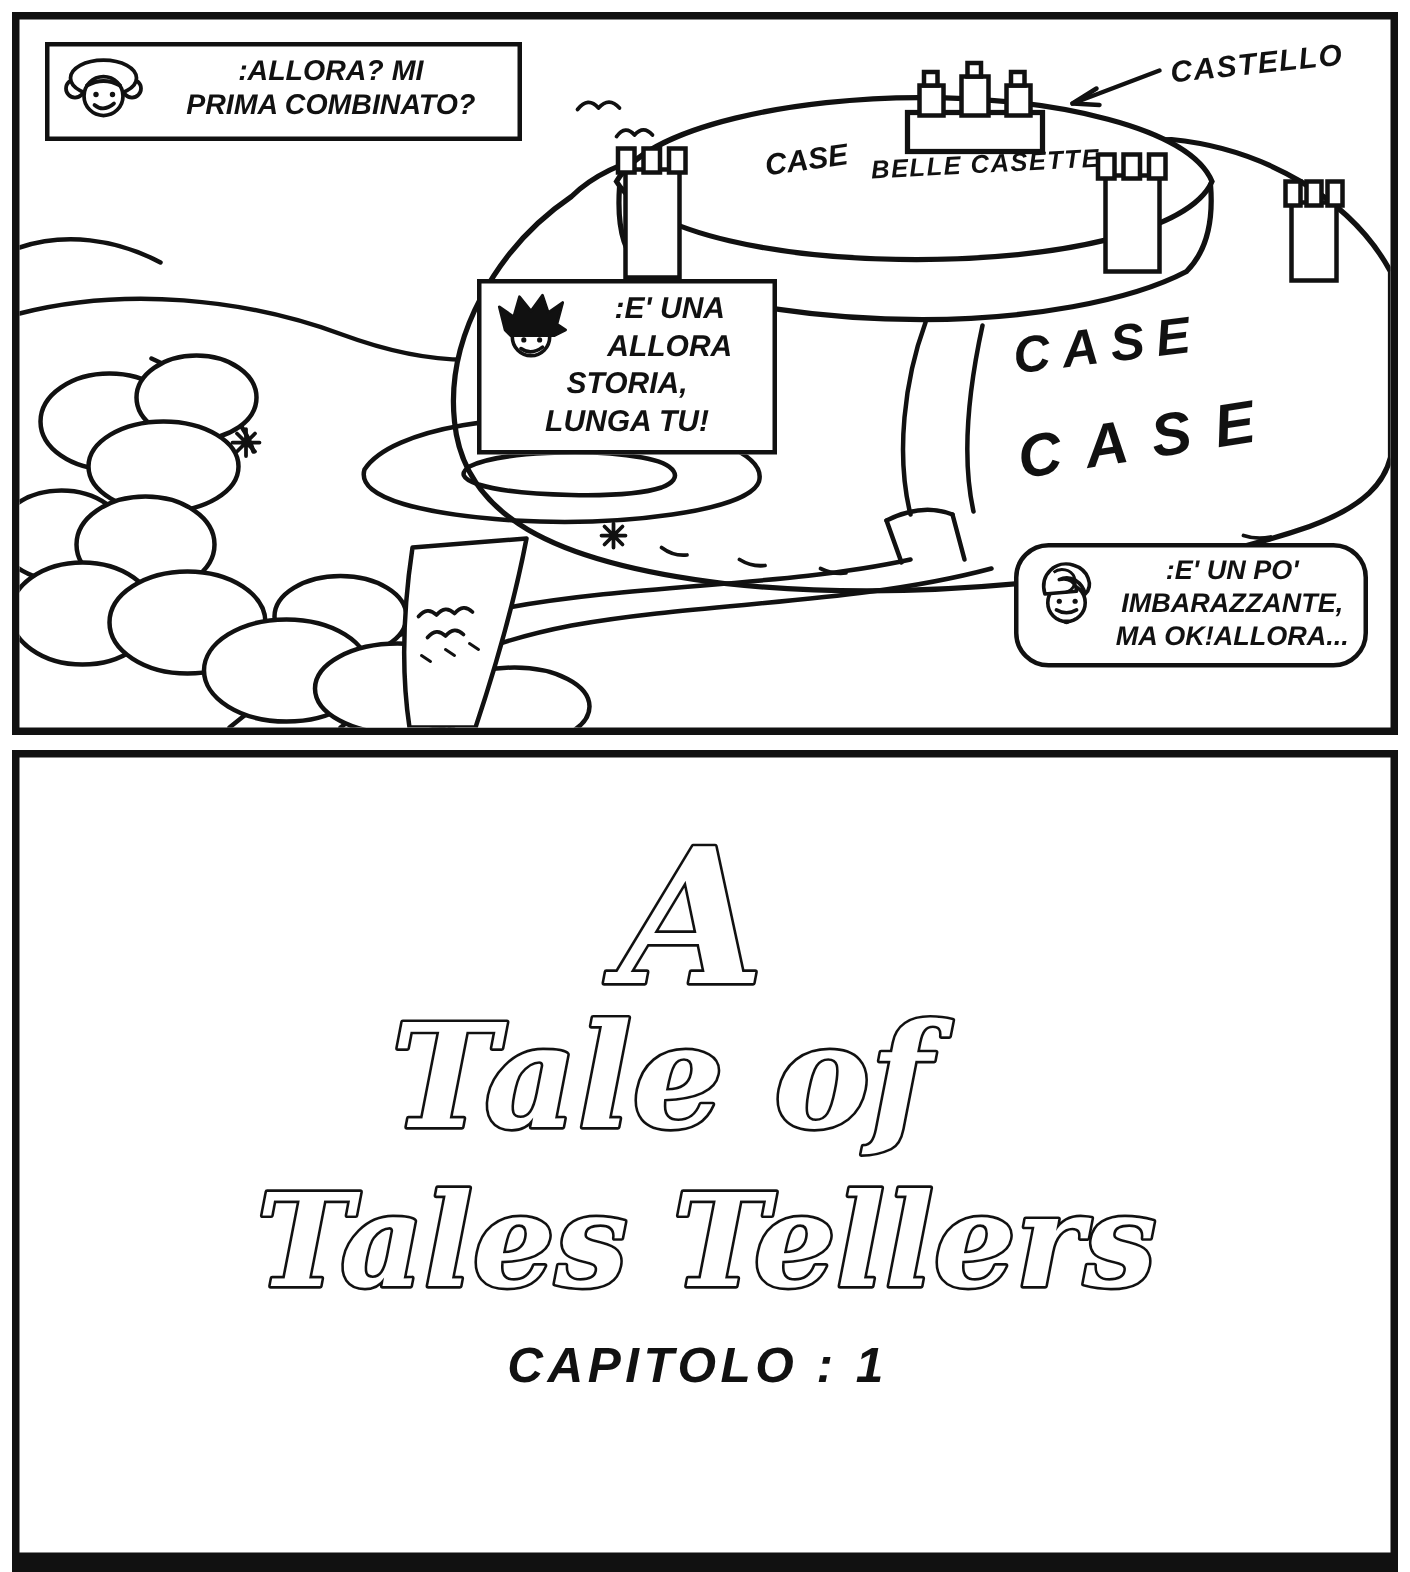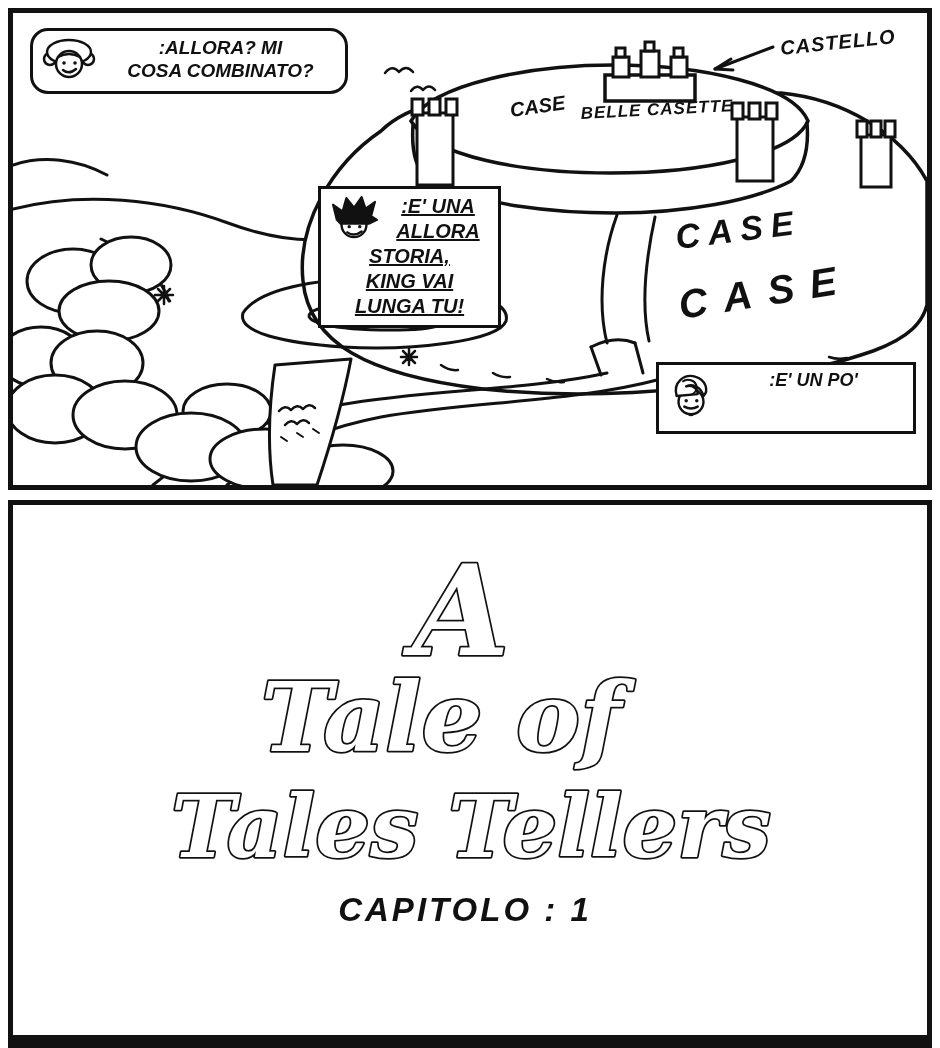--- a/index.html
+++ b/index.html
@@ -13,23 +13,23 @@
   .scene, .title-art { position: absolute; left: 0; top: 0; width: 914px; display: block; }
   .scene { height: 472px; }
   .title-art { height: 529px; }
 
   .hand { font-family: "Liberation Sans", sans-serif; font-style: italic; font-weight: 700; fill: #111; }
 
   .bubble { position: absolute; background: #fff; border: 3px solid #111; color: #111;
             text-align: center; padding: 5px 8px 6px; }
   .bubble .avatar { float: left; margin: 1px 7px 2px 0; }
   .bubble .line { display: block; }
-  .b1 { left: 17px;  top: 15px;  width: 318px; font: italic 700 19px/1.22 "Liberation Sans", sans-serif; border-radius: 18px; }
-  .b2 { left: 305px; top: 173px; width: 183px; font: italic 700 20px/1.25 "Liberation Sans", sans-serif; text-decoration: underline; }
-  .b3 { left: 643px; top: 349px; width: 260px; font: italic 700 18px/1.22 "Liberation Sans", sans-serif; }
+  .b1 { left: 17px;  top: 15px;  width: 318px; font: italic 700 19px/1.22 "Liberation Sans", sans-serif; }
+  .b2 { left: 305px; top: 173px; width: 200px; font: italic 700 20px/1.25 "Liberation Sans", sans-serif; }
+  .b3 { left: 663px; top: 349px; width: 236px; font: italic 700 18px/1.22 "Liberation Sans", sans-serif; border-radius: 23px; }
 
   .title-outline { font-family: "DejaVu Serif", serif; font-style: italic; font-weight: 700;
                    fill: #fff; stroke: #111; stroke-width: 3.5; paint-order: stroke;
                    stroke-linejoin: round; }
   .chapter { font-family: "Liberation Sans", sans-serif; font-style: italic; font-weight: 700; fill: #111; }
 </style>
 </head>
 <body>
 
 <div class="page">
@@ -156,48 +156,49 @@
             <circle cx="47" cy="22" r="6"></circle>
           <ellipse cx="28" cy="15" rx="22" ry="12"></ellipse>
           <circle cx="28" cy="27" r="13"></circle>
           <path fill="none" d="M17,20 Q28,14 39,20"></path>
           <path fill="none" d="M22,33 Q28,38 35,32"></path>
         </g>
         <circle cx="23" cy="26" r="1.8" fill="#111"></circle>
           <circle cx="34" cy="26" r="1.8" fill="#111"></circle>
       </svg>
       <span class="line">:ALLORA? MI</span>
-      <span class="line">COSA COMBINATO?</span>
+      <span class="line">PRIMA COMBINATO?</span>
     </div>
 
     <div class="bubble b2">
       <svg class="avatar" width="50" height="46" viewBox="0 0 52 48">
         <circle cx="26" cy="31" r="13" fill="#fff" stroke="#111" stroke-width="2.5"></circle>
         <path d="M8,26 L4,10 L14,17 L18,3 L26,13 L34,2 L38,14 L48,7 L44,22 L50,26 L42,30 L12,30 Z" fill="#111" stroke="#111" stroke-width="2" stroke-linejoin="round"></path>
         <circle cx="21" cy="33" r="1.8" fill="#111"></circle>
           <circle cx="32" cy="33" r="1.8" fill="#111"></circle>
         <path d="M19,39 Q26,44 34,38" fill="none" stroke="#111" stroke-width="2.5" stroke-linecap="round"></path>
       </svg>
       <span class="line">:E' UNA</span>
       <span class="line">ALLORA STORIA,</span>
-      <span class="line">KING VAI</span>
       <span class="line">LUNGA TU!</span>
     </div>
 
     <div class="bubble b3">
       <svg class="avatar" width="48" height="52" viewBox="0 0 50 54">
         <circle cx="25" cy="32" r="13" fill="#fff" stroke="#111" stroke-width="2.5"></circle>
         <path d="M10,26 C6,12 18,2 30,6 C40,9 44,20 38,26 C36,18 28,12 20,16 C26,14 32,18 32,24 Z" fill="#fff" stroke="#111" stroke-width="2.5" stroke-linejoin="round"></path>
         <path d="M16,11 a9,8 0 1 1 6,14" fill="none" stroke="#111" stroke-width="2"></path>
         <circle cx="20" cy="31" r="1.8" fill="#111"></circle>
           <circle cx="31" cy="31" r="1.8" fill="#111"></circle>
         <path d="M18,37 Q25,41 32,37" fill="none" stroke="#111" stroke-width="2.5" stroke-linecap="round"></path>
         <path d="M19,42 Q25,52 31,42 Q28,45 25,45 Q22,45 19,42 Z" fill="#111"></path>
       </svg>
       <span class="line">:E' UN PO'</span>
+      <span class="line">IMBARAZZANTE,</span>
+      <span class="line">MA OK!ALLORA...</span>
     </div>
   </div>
 
   <div class="panel panel-2">
     <svg class="title-art" viewBox="0 0 914 529">
       <text class="title-outline" x="448" y="150" font-size="125" text-anchor="middle">A</text>
       <text class="title-outline" x="428" y="246" font-size="96" text-anchor="middle">Tale of</text>
       <text class="title-outline" x="458" y="352" font-size="86" text-anchor="middle">Tales Tellers</text>
       <text class="chapter" x="452" y="416" font-size="33" text-anchor="middle" letter-spacing="3">CAPITOLO : 1</text>
     </svg>

